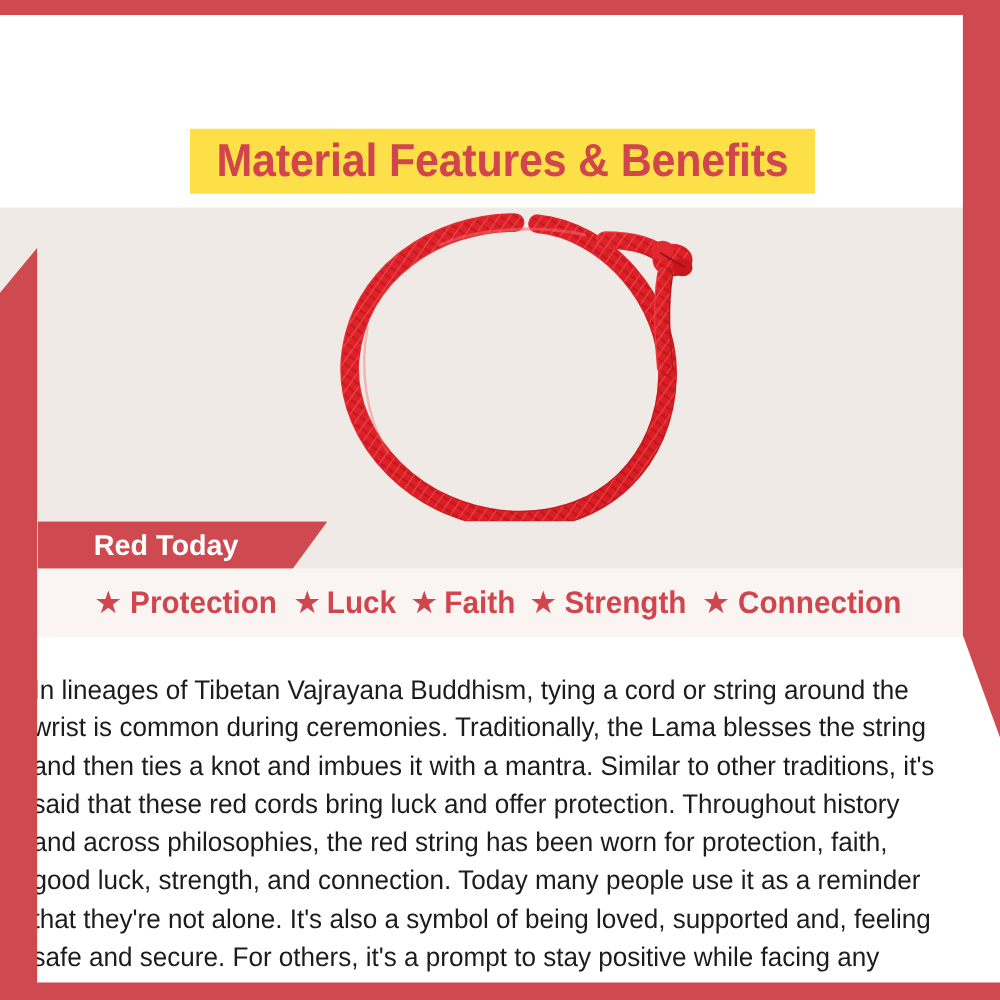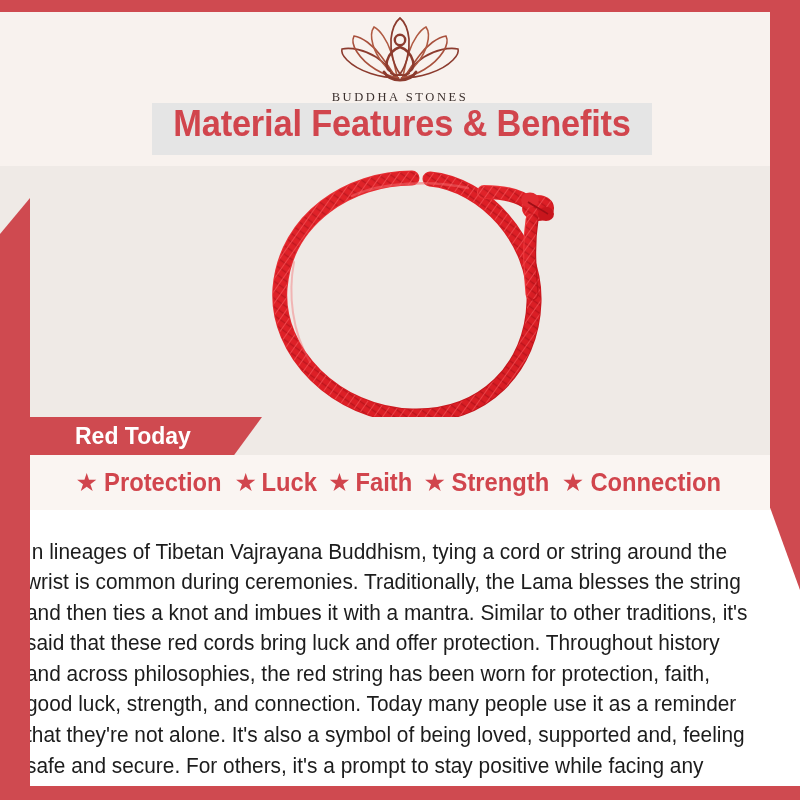--- a/index.html
+++ b/index.html
@@ -94,22 +94,23 @@
     color: #3a2f2c;
     font-weight: 400;
   }
 
   .title-band {
     position: absolute;
     left: 152px;
     top: 103px;
     width: 500px;
     height: 52px;
-    background: #e5e5e5;
-    display: flex;
+    background: #fde047;
+    display: flex;
+    align-items: center;
     justify-content: center;
     z-index: 2;
   }
   .title-text {
     font-family: "Liberation Sans", sans-serif;
     font-weight: bold;
     font-size: 37px;
     color: #d1454d;
     letter-spacing: -0.2px;
     transform: scaleX(0.93);
@@ -240,45 +241,20 @@
     height: 14px;
     background: #f8f2ee;
     z-index: 1;
   }
 </style>
 </head>
 <body>
 
 <div class="infographic">
 
-  <div class="header">
-    <div class="logo-block">
-      <svg class="logo-mark" width="142" height="72" viewBox="0 0 142 72" fill="none" xmlns="http://www.w3.org/2000/svg">
-
-        <path d="M70 62 C52 62 30 56 18 44 C14 40 12 36 13 33 C22 31 36 34 47 41 C56 47 62 54 66 61 Z" fill="none" stroke="#8c3b2e" stroke-width="1.6"></path>
-        <path d="M70 62 C55 60 37 50 28 36 C24 30 23 24 25 20 C33 21 44 29 52 40 C59 49 64 57 67 62 Z" fill="none" stroke="#a8503c" stroke-width="1.6"></path>
-        <path d="M68 60 C58 54 48 42 44 29 C42 22 42 15 45 11 C51 14 58 24 62 36 C65 46 67 55 68 60 Z" fill="none" stroke="#b05a42" stroke-width="1.6"></path>
-
-        <path d="M72 62 C90 62 112 56 124 44 C128 40 130 36 129 33 C120 31 106 34 95 41 C86 47 80 54 76 61 Z" fill="none" stroke="#8c3b2e" stroke-width="1.6"></path>
-        <path d="M72 62 C87 60 105 50 114 36 C118 30 119 24 117 20 C109 21 98 29 90 40 C83 49 78 57 75 62 Z" fill="none" stroke="#a8503c" stroke-width="1.6"></path>
-        <path d="M74 60 C84 54 94 42 98 29 C100 22 100 15 97 11 C91 14 84 24 80 36 C77 46 75 55 74 60 Z" fill="none" stroke="#b05a42" stroke-width="1.6"></path>
-
-        <path d="M71 58 C65 50 61 36 62 23 C63 14 66 6 71 2 C76 6 79 14 80 23 C81 36 77 50 71 58 Z" fill="none" stroke="#8c3b2e" stroke-width="1.7"></path>
-
-        <circle cx="71" cy="24" r="5.2" fill="none" stroke="#8c3b2e" stroke-width="2.4"></circle>
-
-        <path d="M71 31 C65 33 60 38 58 45 C57 49 58 53 61 55" fill="none" stroke="#8c3b2e" stroke-width="2.6" stroke-linecap="round"></path>
-        <path d="M71 31 C77 33 82 38 84 45 C85 49 84 53 81 55" fill="none" stroke="#8c3b2e" stroke-width="2.6" stroke-linecap="round"></path>
-
-        <path d="M55 56 C58 61 64 64 71 64 C78 64 84 61 87 56" fill="none" stroke="#8c3b2e" stroke-width="2.8" stroke-linecap="round"></path>
-        <path d="M62 57 C66 60 69 60 71 58 C73 60 76 60 80 57" fill="none" stroke="#8c3b2e" stroke-width="2.2" stroke-linecap="round"></path>
-      </svg>
-      <span class="logo-wordmark">BUDDHA STONES</span>
-    </div>
-  </div>
 
   <div class="title-band">
     <span class="title-text">Material Features &amp; Benefits</span>
   </div>
 
   <div class="photo-area">
     <div class="bracelet-wrap">
       <svg width="360" height="272" viewBox="0 0 360 272" xmlns="http://www.w3.org/2000/svg">
         <defs>
           <pattern id="braid" width="7" height="7" patternUnits="userSpaceOnUse" patternTransform="rotate(35)">

